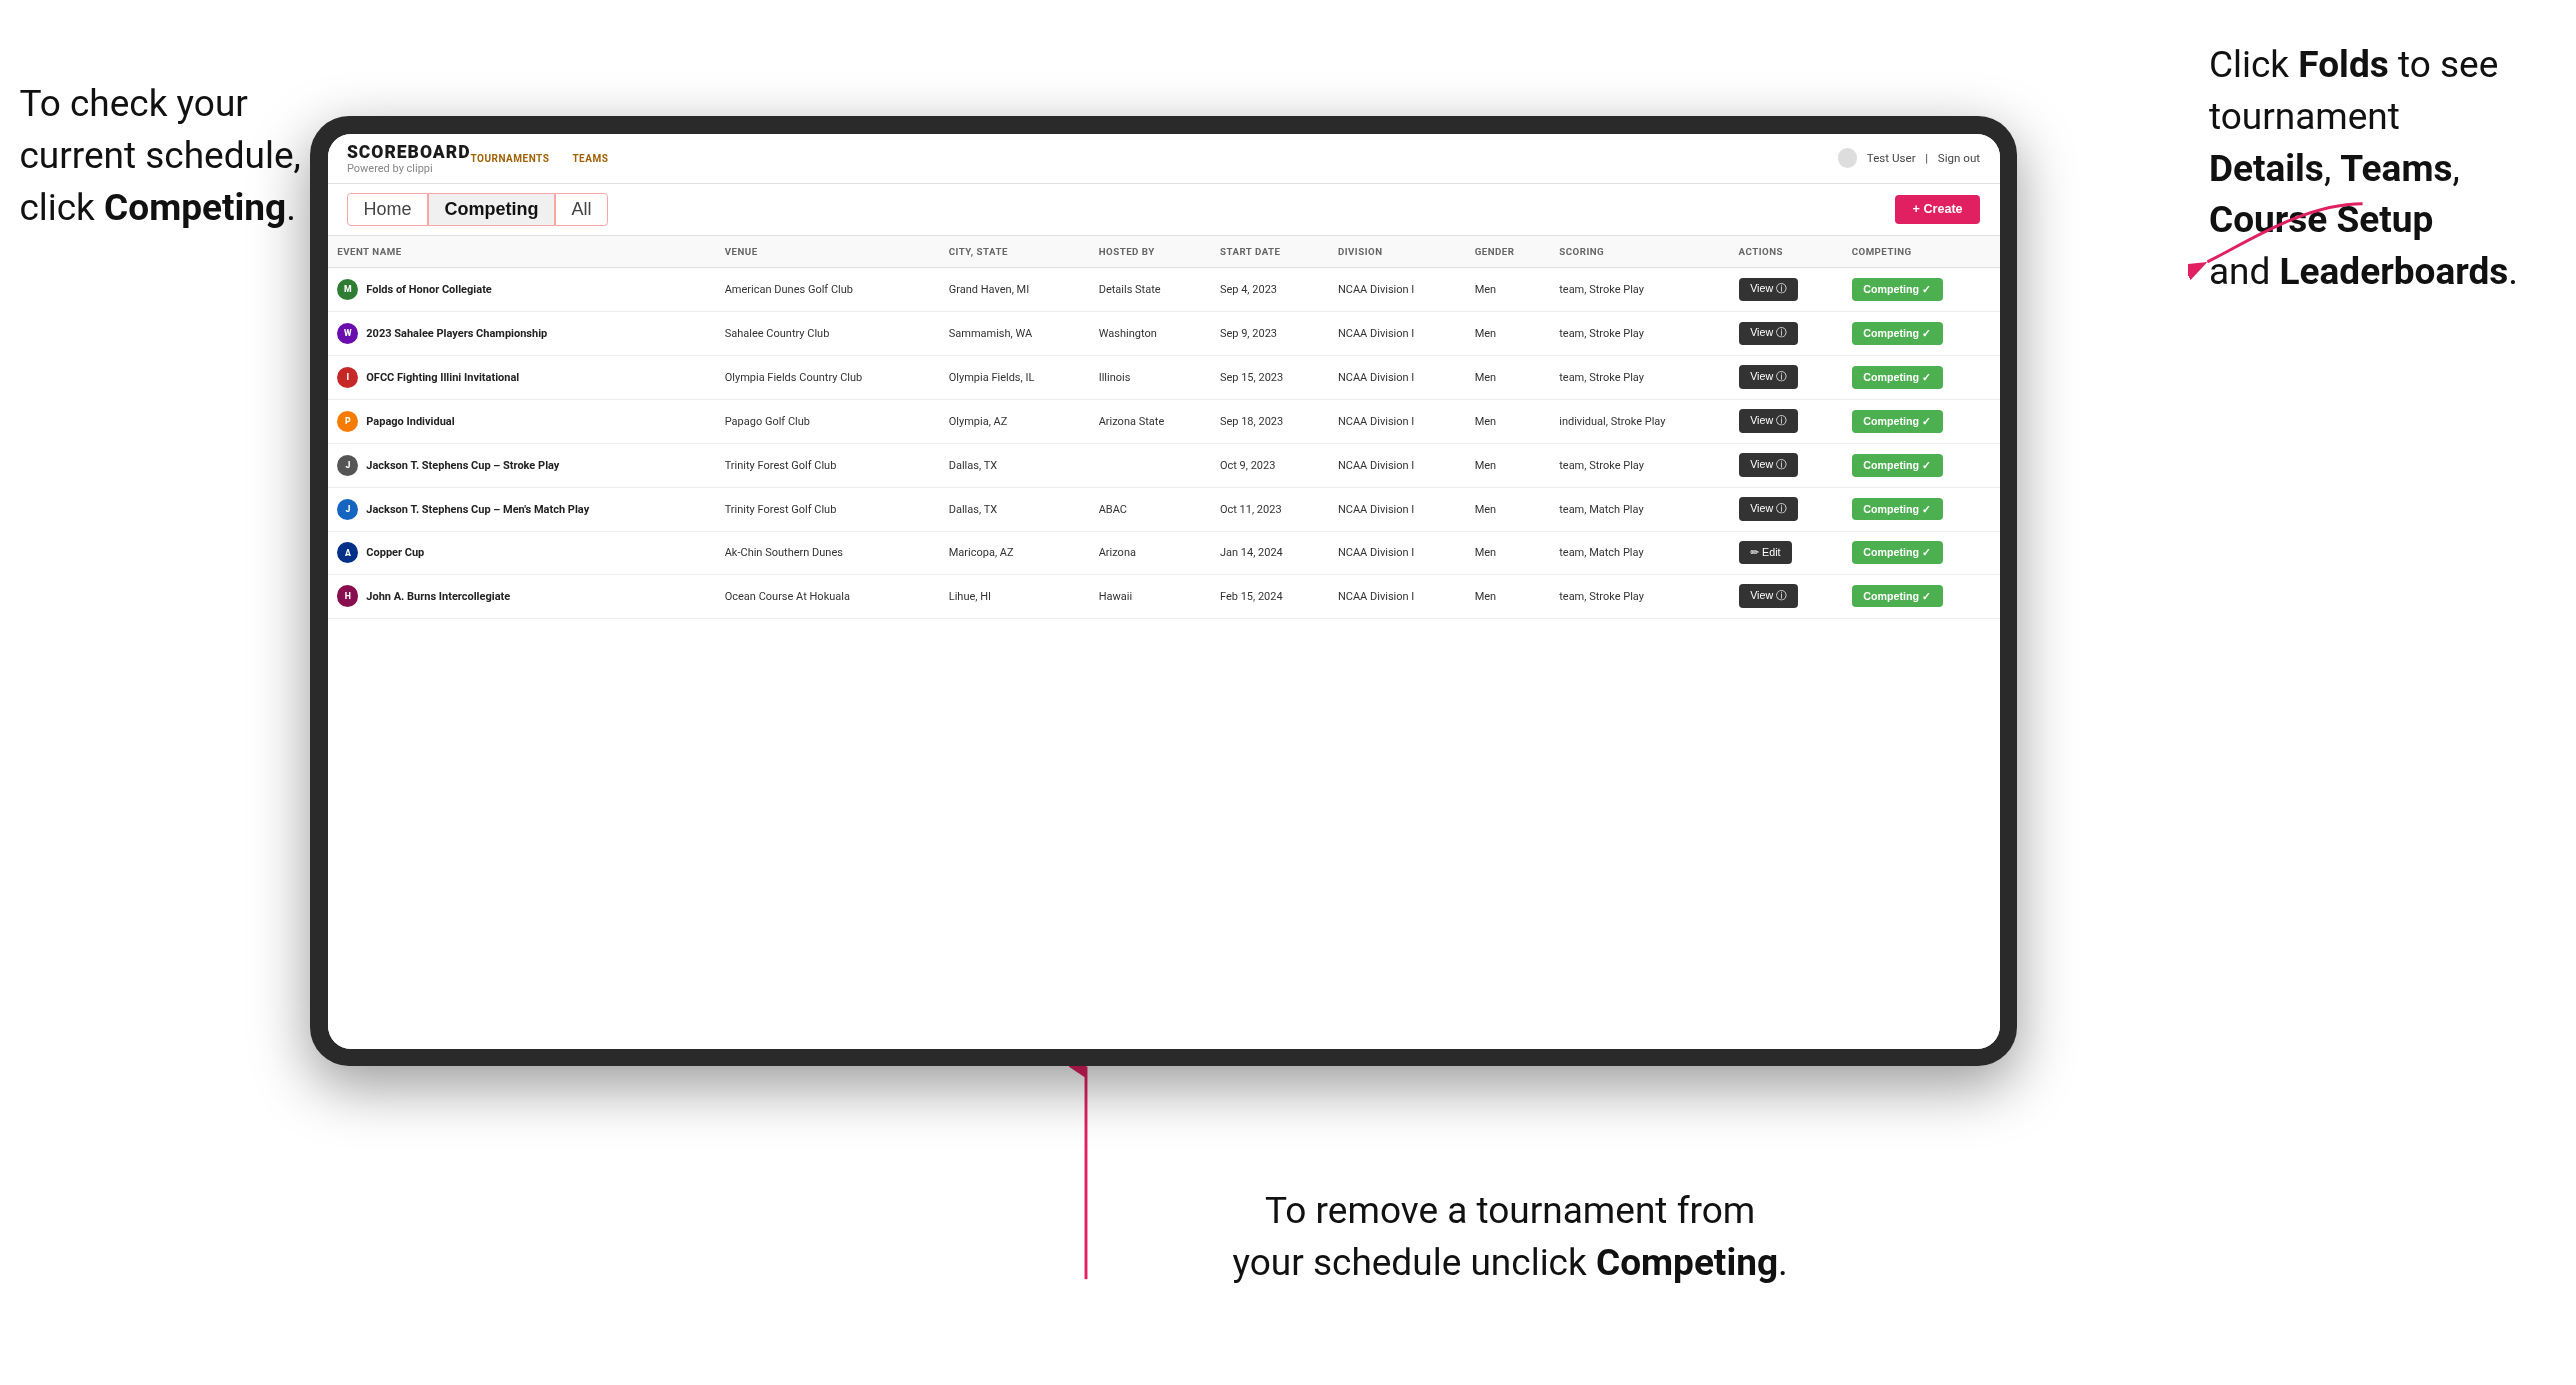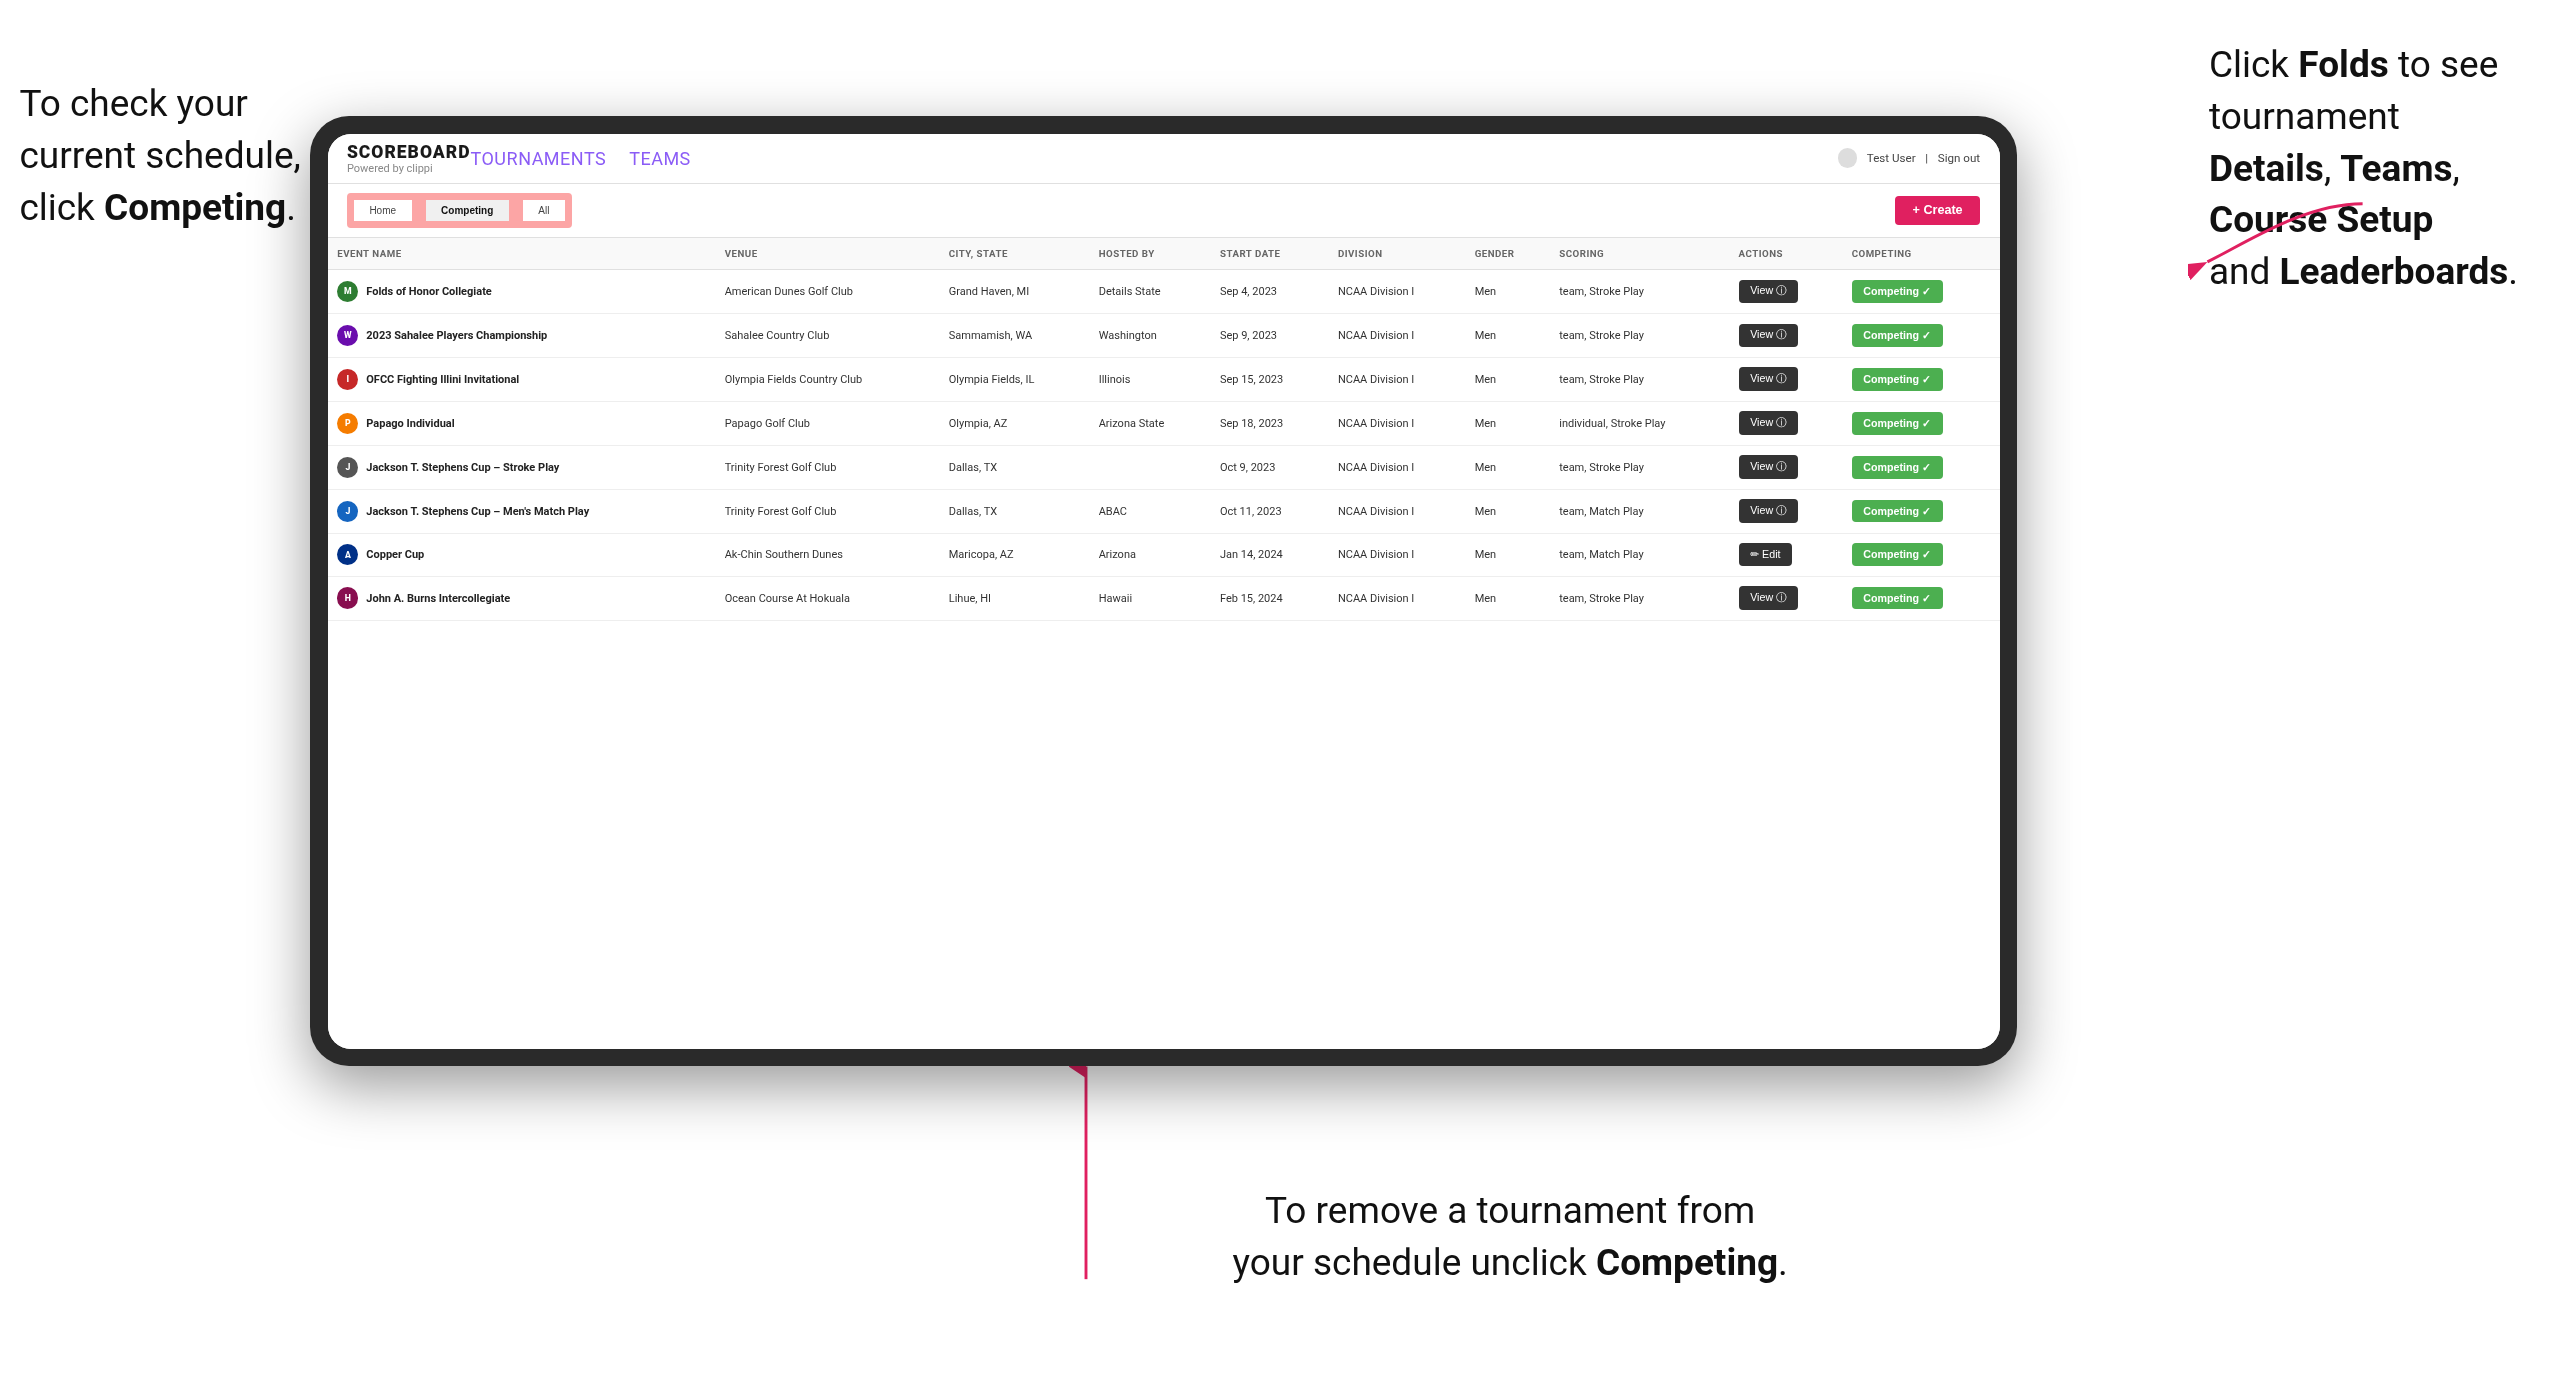--- a/index.html
+++ b/index.html
@@ -90,23 +90,23 @@
       font-size: 11px;
       color: #888;
     }
     .nav-links {
       display: flex;
       align-items: center;
       gap: 23px;
       flex: 1;
     }
     .nav-link {
-      font-size: 18px;
-      font-weight: 400;
-      color: #8b5cf6;
+      font-size: 10px;
+      font-weight: 700;
+      color: #a16207;
       text-decoration: none;
       text-transform: uppercase;
       letter-spacing: 0.5px;
     }
     .header-right {
       display: flex;
       align-items: center;
       gap: 9.7px;
       font-size: 11.6px;
       color: #444;
@@ -128,22 +128,22 @@
       justify-content: space-between;
       border-bottom: 1px solid #e0e0e0;
       flex-shrink: 0;
     }
     .filter-tabs {
       display: flex;
       gap: 0;
     }
     .filter-tab {
       padding: 4.8px 15.5px;
-      font-size: 10px;
-      border: 7px solid #fca5a5;
+      font-size: 18px;
+      border: 1px solid #fca5a5;
       background: #fff;
       cursor: pointer;
       color: #444;
     }
     .filter-tab:first-child { border-radius: 3.9px 0 0 3.9px; }
     .filter-tab:last-child { border-radius: 0 3.9px 3.9px 0; }
     .filter-tab.active {
       background: #f0f0f0;
       font-weight: 600;
       color: #111;

